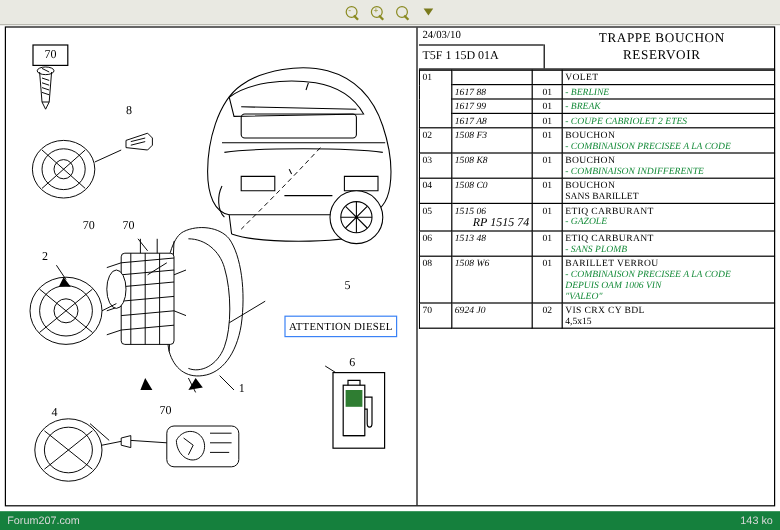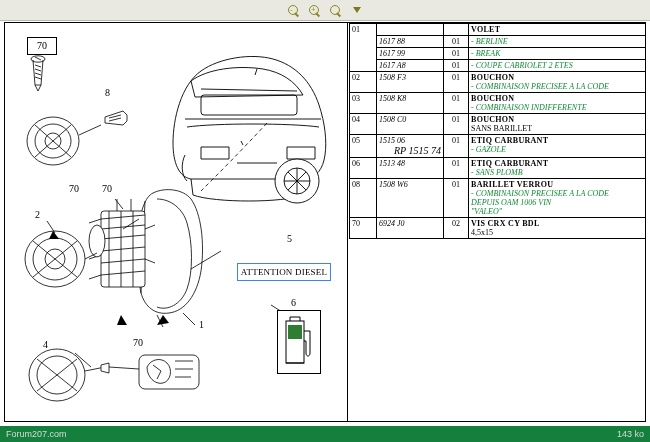--- a/index.html
+++ b/index.html
@@ -68,21 +68,21 @@
     font-size:8px;
   }
   table.parts td{
     border:1px solid #000;vertical-align:top;padding:1px 2px;
     font-family:"Liberation Serif",serif;
   }
   td.c-code{width:22px;text-align:left;font-size:8px;}
   td.c-ref{width:62px;}
   td.c-qty{width:20px;text-align:center;}
   td.c-desc{width:auto;}
-  .grp{font-weight:bold;letter-spacing:.3px;}
+  .grp{font-weight:normal;letter-spacing:.3px;}
   .note{color:#138a38;font-style:italic;}
   .refnum{font-style:italic;}
   .rp-note{font-size:10px;font-style:italic;text-align:right;display:block;}
   .lbl{position:absolute;font-size:10px;font-family:"Liberation Serif",serif;}
 
   .attention{
     position:absolute;left:232px;top:240px;width:92px;height:16px;
     border:1px solid #3b82f6;font-size:9px;text-align:center;line-height:16px;
     background:#fff;letter-spacing:.2px;
   }
@@ -266,20 +266,28 @@
             <path d="M26 20 L32 20 L32 42 C32 46 28 46 28 42 L28 30 L26 30"></path>
             <path d="M8 52 L26 52"></path>
             <path d="M12 10 L12 6 L22 6 L22 10"></path>
           </g>
         </svg>
       </div>
 
     </div>
 
     <div class="rightpane">
+      <div class="rp-head">
+        <div class="date">24/03/10</div>
+        <div class="hline"></div>
+        <div class="ref">T5F 1 15D 01A</div>
+        <div class="vsep"></div>
+        <div class="title1">TRAPPE BOUCHON</div>
+        <div class="title2">RESERVOIR</div>
+      </div>
 
       <table class="parts">
         <tbody>
           <tr>
             <td class="c-code" rowspan="4">01</td>
             <td class="c-ref"></td>
             <td class="c-qty"></td>
             <td class="c-desc grp">VOLET</td>
           </tr>
           <tr>

